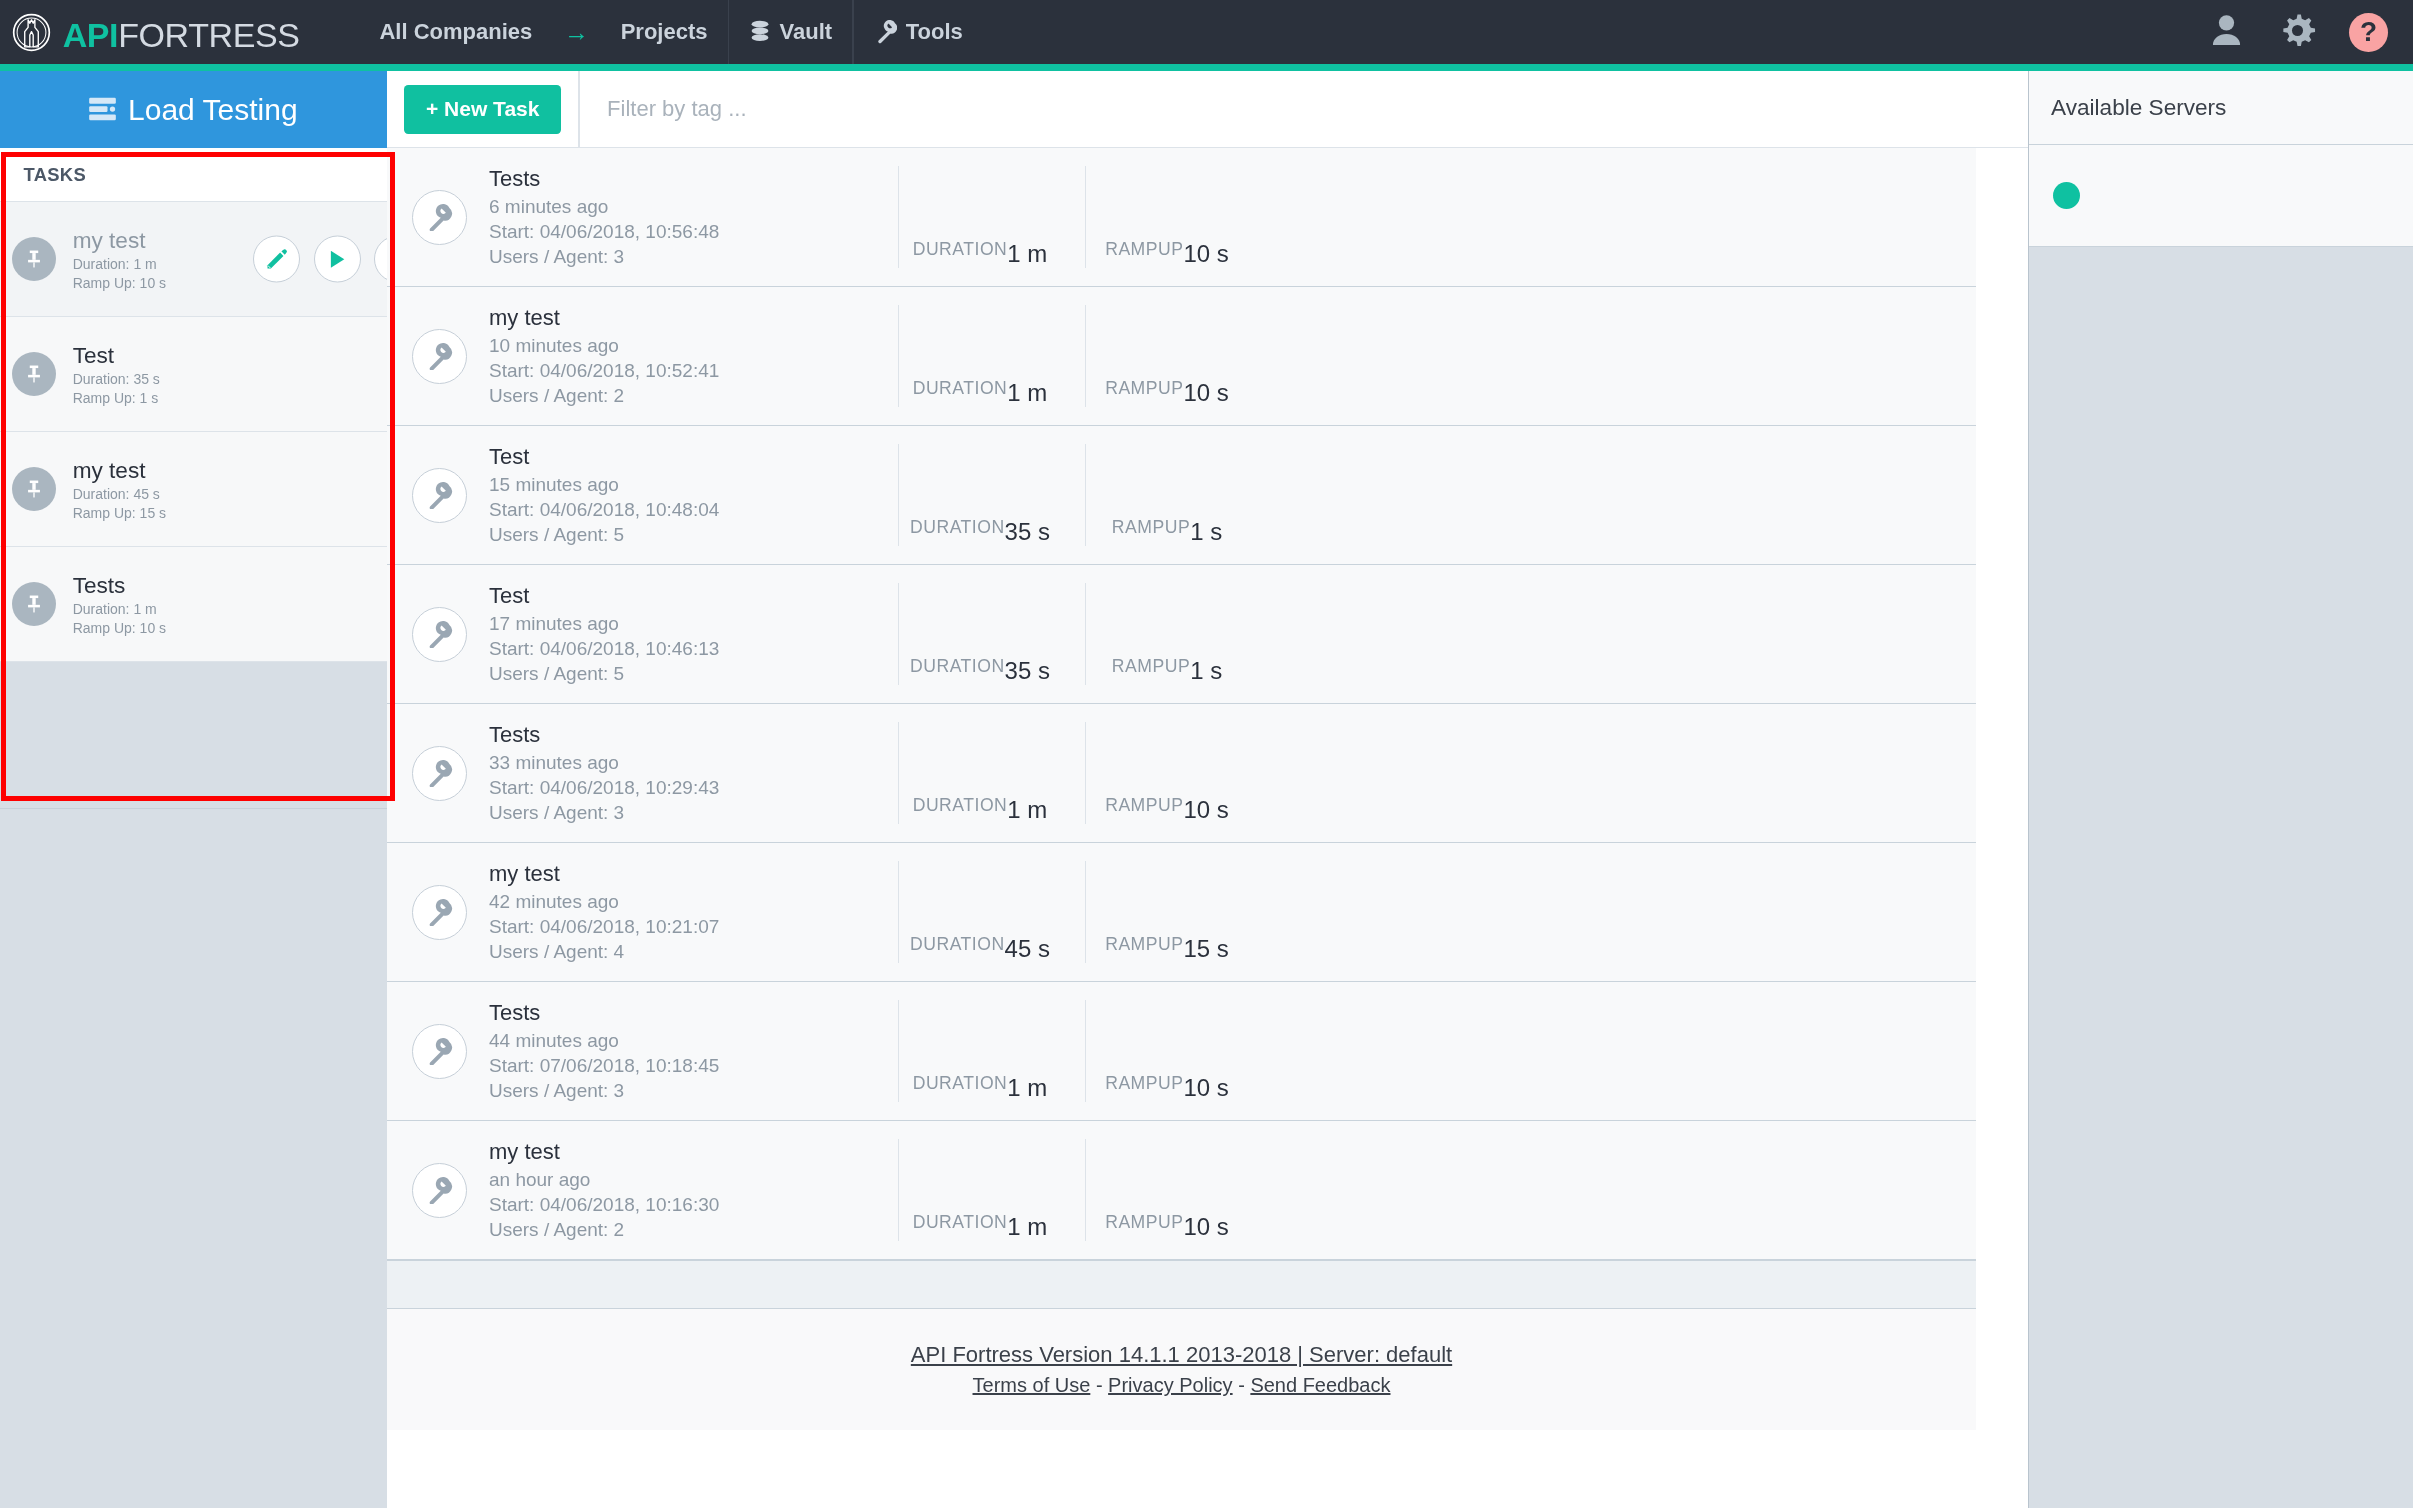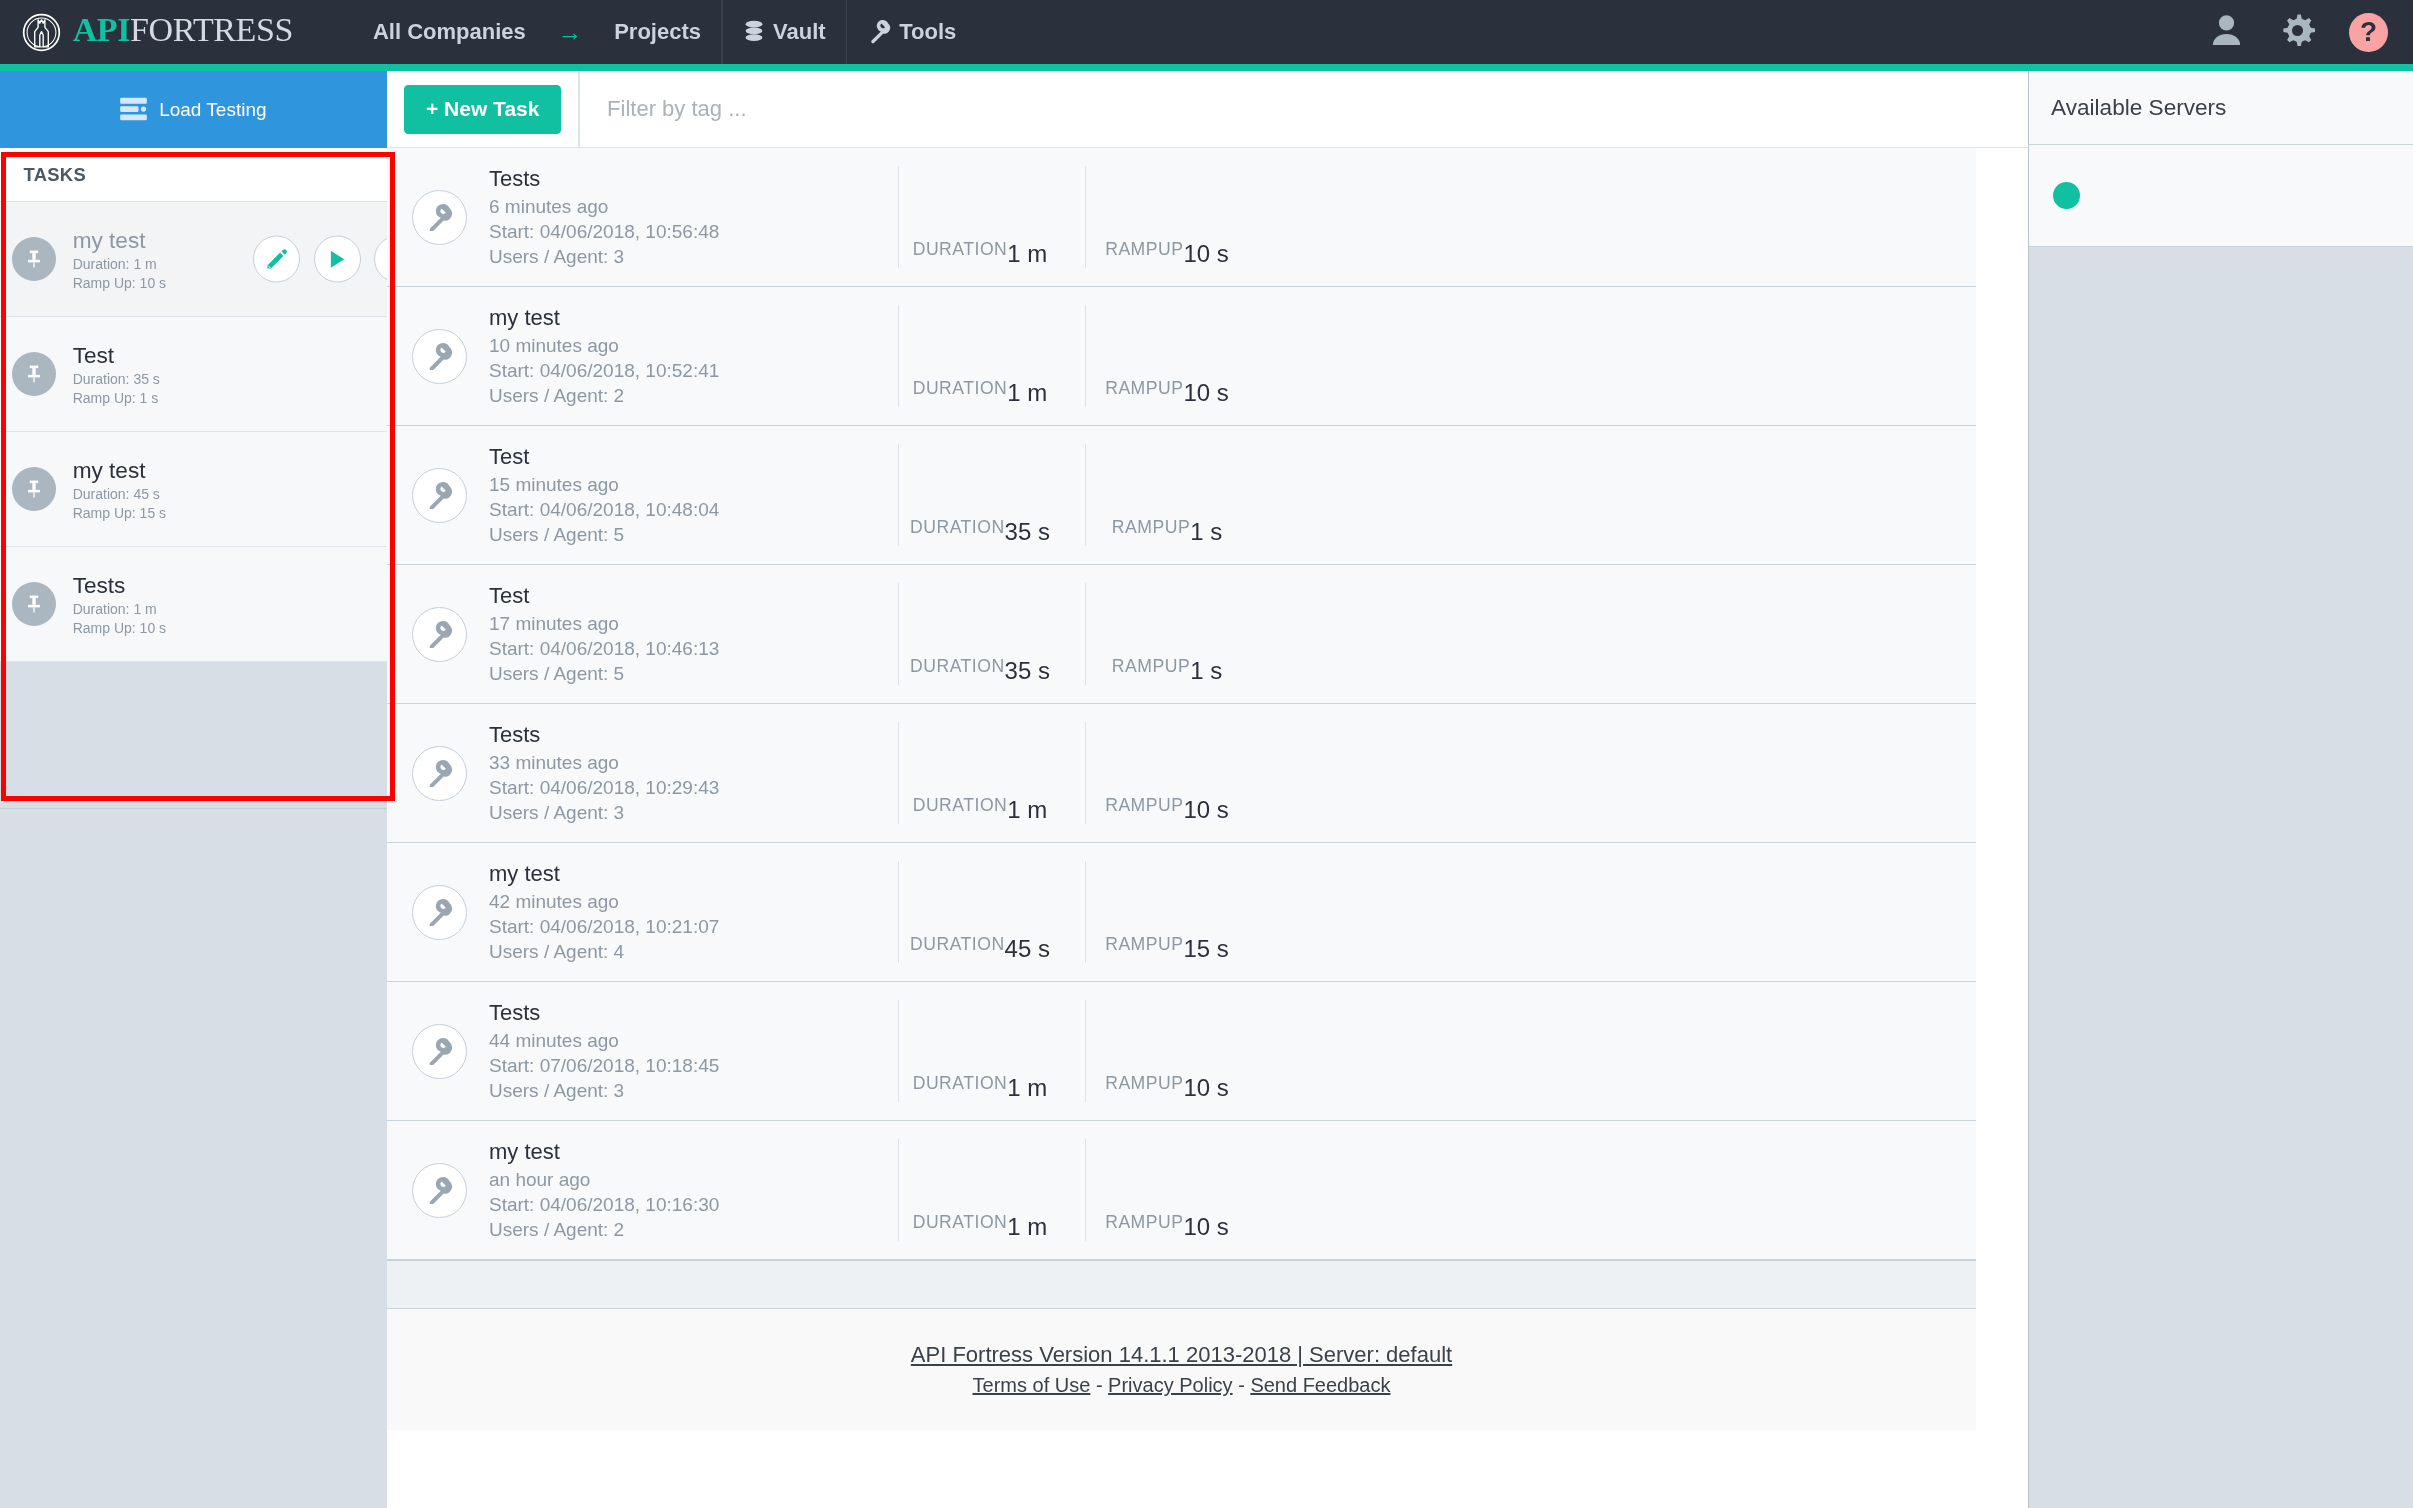--- a/index.html
+++ b/index.html
@@ -13,21 +13,21 @@
   
   #topnav {
     position: absolute; left: 0; top: 0; width: 2413px; height: 64px;
     background: #2b313c;
     display: flex; align-items: center;
   }
   #accentbar {
     position: absolute; left: 0; top: 64px; width: 2413px; height: 7.5px;
     background: #0fc1a1;
   }
-  .brand { display: flex; align-items: flex-start; padding-left: 22px; font-family: Liberation Serif, serif; }
+  .brand { display: flex; align-items: flex-end; padding-left: 12px; }
   .brand-logo { width: 39px; height: 39px; margin-right: 11.7px; }
   .brand-text { font-size: 34px; font-weight: bold; letter-spacing: -0.4px; line-height: 1; }
   .brand-api { color: #0fc1a1; }
   .brand-fortress { color: #d4dae2; font-weight: normal; }
 
   .navitems { display: flex; align-items: stretch; height: 64px; margin-left: 60px; }
   .navitem {
     display: flex; align-items: center; color: #cbd3dc;
     font-size: 22px; font-weight: bold; padding: 0 20px; height: 64px;
     white-space: nowrap;
@@ -44,21 +44,21 @@
   }
 
   
   #sidebar {
     position: absolute; left: 0; top: 71px; width: 387px; height: 1437px;
     background: #d7dee5;
   }
   #sidebar-header {
     width: 387px; height: 77px; background: #2f96dd;
     display: flex; align-items: center; justify-content: center;
-    color: #fff; font-size: 19px; font-weight: normal;
+    color: #fff; font-size: 30px; font-weight: normal;
   }
   #sidebar-header .nav-icon { margin-right: 11.7px; }
   #tasks-panel {
     position: relative;
     width: 442px;
     background: #d7dee5;
     border-right: 1.7px solid #b9c4ce;
   }
   #tasks-title {
     height: 54px; background: #ffffff; border-bottom: 1.7px solid #dde3e9;

